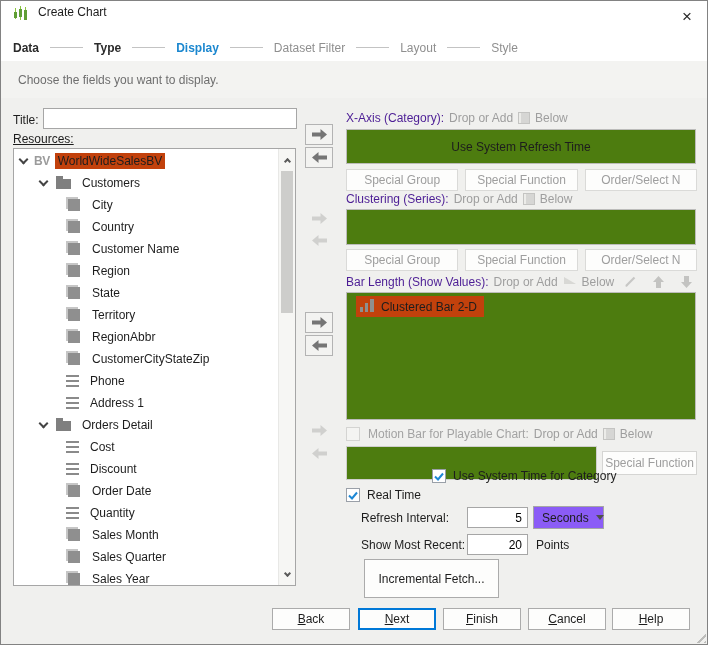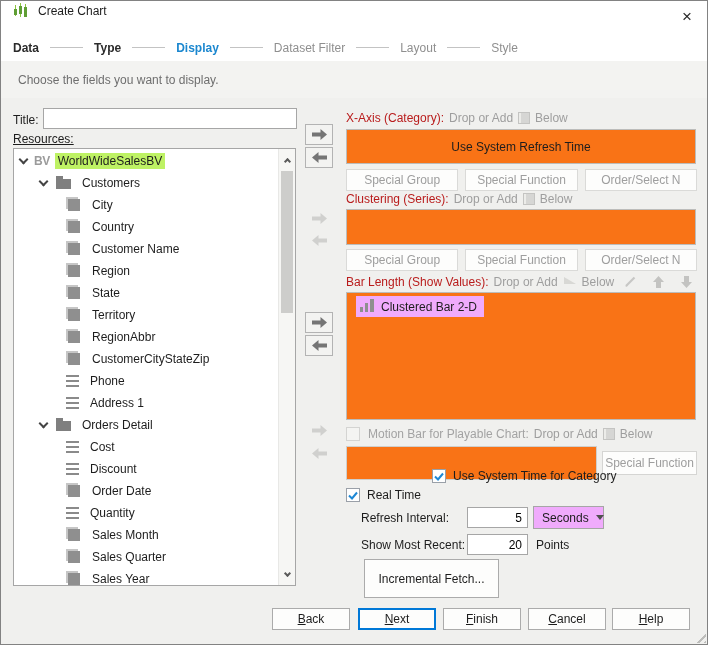--- a/index.html
+++ b/index.html
@@ -4,21 +4,21 @@
 <style>
   * { box-sizing: border-box; }
   html,body { margin:0; padding:0; background:#d6d6d6; }
   .dlg {
     position:relative; width:708px; height:645px; overflow:hidden;
     background:#f0f0ee; border:1px solid #828282;
     font-family:"Liberation Sans", sans-serif; font-size:12px; color:#1d1d1d;
   }
   
   .hdr { position:absolute; left:0; top:0; width:100%; height:97px; background:#fff; border-bottom:1px solid #c7ccd3; }
-  .titlebar { position:absolute; left:0; top:0; width:100%; height:33px; display:flex; align-items:flex-end; padding:16px 12px; }
+  .titlebar { position:absolute; left:0; top:0; width:100%; height:33px; display:flex; align-items:flex-start; padding:4px 12px; }
   .app-icon { display:flex; margin-right:9px; }
   .close-x { position:absolute; right:15px; top:7px; font-size:17px; line-height:1; color:#2a2a2a; cursor:default; }
   .steps { position:absolute; left:12px; top:33px; height:27px; display:flex; align-items:center; white-space:nowrap; }
   .step { font-weight:bold; color:#2b2b2b; }
   .step.active { color:#1b87cf; }
   .step.todo { font-weight:normal; color:#8f8f8f; }
   .dash { width:33px; height:1px; background:#c3c3c3; margin:0 11px; }
   .band { position:absolute; left:0; top:60px; width:100%; height:37px; background:#f3f3f1; display:flex; align-items:center; padding:0 17px; color:#6e6e6e; }
 
   
@@ -28,51 +28,51 @@
   .tree-rows { position:absolute; left:0; top:1px; right:17px; }
   .trow { height:22px; display:flex; align-items:center; white-space:nowrap; }
   .lvl0 { padding-left:6px; } .lvl1 { padding-left:26px; } .lvl2 { padding-left:50px; }
   .chev { width:7px; height:7px; border-right:2px solid #444; border-bottom:2px solid #444; transform:rotate(45deg); margin:-3px 7px 0 0; flex:none; }
   .bv { font-weight:bold; color:#9b9b9b; margin-right:5px; letter-spacing:-0.5px; }
   .cube { width:12px; height:12px; background:#8f8f8f; box-shadow:-2px -2px 0 #c6c6c6; margin:0 9px 0 4px; flex:none; }
   .lines { width:13px; height:12px; background:repeating-linear-gradient(#8a8a8a 0 2px, transparent 2px 5px); margin:0 8px 0 2px; flex:none; }
   .folder { position:relative; width:15px; height:10px; background:#7f7f7f; margin:2px 8px 0 2px; flex:none; }
   .folder::before { content:""; position:absolute; left:0; top:-3px; width:7px; height:3px; background:#7f7f7f; }
   .tlabel { padding:1px 3px; }
-  .sel { background:#bef264; }
+  .sel { background:#c2410c; }
   .vscroll { position:absolute; right:0; top:0; bottom:0; width:17px; background:#f6f6f4; border-left:1px solid #e8e8e6; }
   .sb-btn { position:absolute; left:0; width:16px; height:16px; display:flex; align-items:center; justify-content:center; }
   .sb-up { top:2px; } .sb-down { bottom:2px; }
   .sb-chev { width:5px; height:5px; border-right:2px solid #5a5a5a; border-bottom:2px solid #5a5a5a; }
   .pt-up { transform:rotate(-135deg); margin-top:4px; } .pt-down { transform:rotate(45deg); margin-top:-3px; }
   .sb-thumb { position:absolute; left:2px; top:22px; width:12px; height:142px; background:#cdcdcb; }
 
   
   .move-btn { position:absolute; left:304px; width:28px; height:21px; display:flex; align-items:center; justify-content:center; color:#757575; background:#f3f3f1; border:1px solid #b3b3b3; }
   .move-btn.off { color:#d0d0ce; background:transparent; border-color:transparent; }
   .flip { transform:scaleX(-1); display:flex; }
 
   
   .sec-head { position:absolute; display:flex; align-items:center; gap:5px; white-space:nowrap; }
-  .head-strong { color:#b91c1c; }
+  .head-strong { color:#4c1d95; }
   .hint { color:#9e9e9e; }
   .gray-all .head-strong { color:#a3a3a3; }
   .hint-sq { width:12px; height:12px; background:#d6d6d4; border:1px solid #c4c4c2; box-shadow:inset 2px 0 0 #ecece9; flex:none; }
-  .white-box { position:absolute; background:#f97316; border:1px solid #bcbcba; }
+  .white-box { position:absolute; background:#4d7c0f; border:1px solid #bcbcba; }
   .center-val { display:flex; align-items:center; justify-content:center; }
   .ghost-row { position:absolute; left:345px; width:351px; display:flex; gap:7px; }
   .ghost-btn { flex:1; height:22px; background:#fdfdfc; border:1px solid #dadad8; color:#9e9e9e; display:flex; align-items:center; justify-content:center; }
   .tools { position:absolute; right:10px; top:272px; display:flex; gap:7px; }
   .tool-ic { width:21px; height:17px; display:flex; align-items:center; justify-content:center; }
-  .chip { position:absolute; left:355px; top:295px; display:flex; align-items:center; gap:6px; background:#f0abfc; padding:2px 7px 2px 4px; }
+  .chip { position:absolute; left:355px; top:295px; display:flex; align-items:center; gap:6px; background:#c2410c; padding:2px 7px 2px 4px; }
   .cb-row { position:absolute; display:flex; align-items:center; gap:7px; }
   .cb { width:14px; height:14px; background:#fff; border:1px solid #9aa0a8; display:flex; align-items:center; justify-content:center; flex:none; }
   .cb.off { border-color:#d4d4d2; background:#f4f4f2; }
   .num-input { position:absolute; text-align:right; border:1px solid #a6a6a6; background:#fff; font:inherit; padding:0 5px; outline:none; }
-  .combo { position:absolute; display:flex; align-items:center; border:1px solid #a6a6a6; background:#f0abfc; padding-left:8px; }
+  .combo { position:absolute; display:flex; align-items:center; border:1px solid #a6a6a6; background:#8b5cf6; padding-left:8px; }
   .combo-label { flex:1; }
   .caret { width:0; height:0; border-left:4px solid transparent; border-right:4px solid transparent; border-top:5px solid #4f4f4f; margin:0 7px; }
   .push-btn { position:absolute; background:#fdfdfc; border:1px solid #ababab; display:flex; align-items:center; justify-content:center; color:#1d1d1d; }
   .push-btn.dim { color:#9e9e9e; border-color:#d5d5d3; }
   .default-btn { border-color:#0078d7; box-shadow:inset 0 0 0 1px #0078d7; }
   .grip { position:absolute; right:1px; bottom:1px; width:13px; height:13px;
           background:repeating-linear-gradient(135deg, transparent 0 3px, #bdbdbb 3px 4.5px);
           clip-path:polygon(100% 0, 100% 100%, 0 100%); }
 </style>
 </head>

